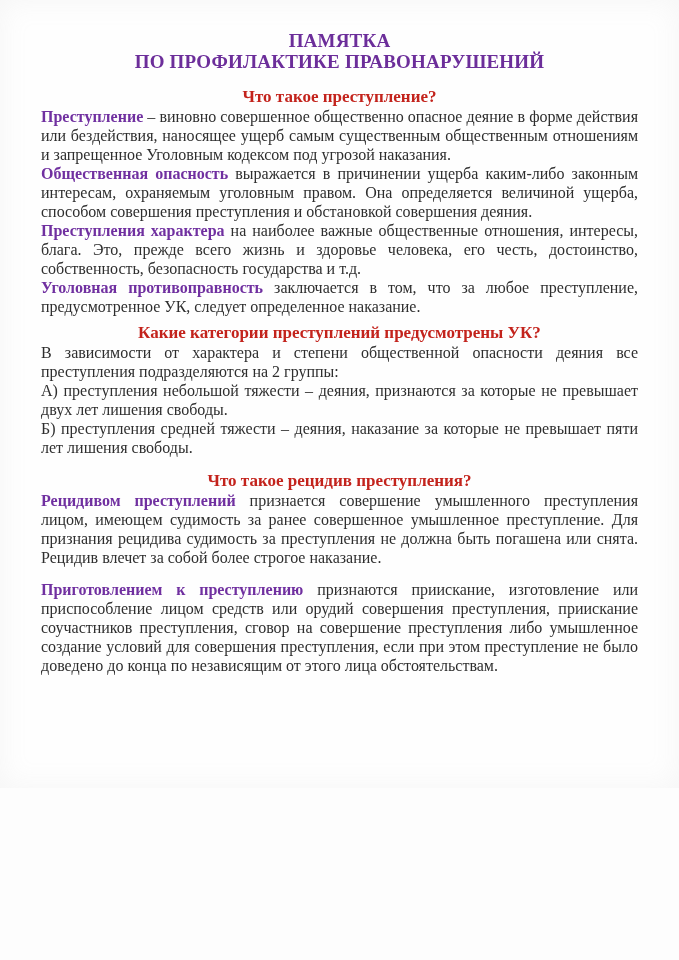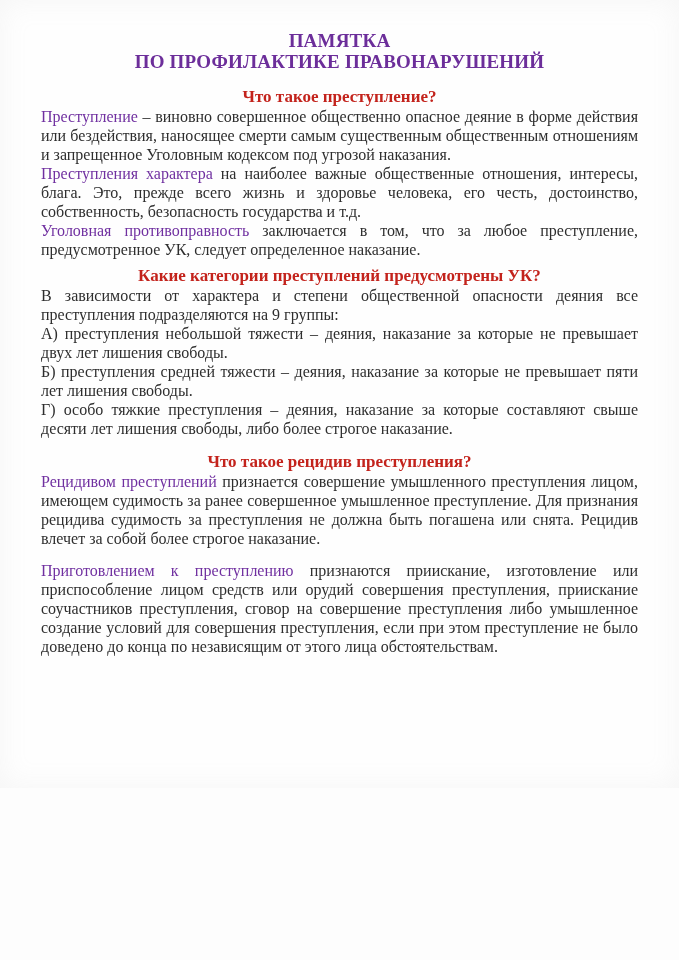--- a/index.html
+++ b/index.html
@@ -49,43 +49,43 @@
     font-weight: bold;
     color: var(--heading-red);
   }
   .para {
     margin: 0;
     text-align: justify;
     text-justify: inter-word;
   }
   .term {
     color: var(--term-purple);
-    font-weight: normal;
+    font-weight: bold;
   }
 </style>
 </head>
 <body>
 
 <div class="page">
 
   <h1 class="doc-title"><span>ПАМЯТКА</span><br><span>ПО ПРОФИЛАКТИКЕ ПРАВОНАРУШЕНИЙ</span></h1>
 
   <section class="section section-s1">
     <h2 class="section-heading">Что такое преступление?</h2>
-    <p class="para"><b class="term">Преступление</b> <span>– виновно совершенное общественно опасное деяние в форме действия или бездействия, наносящее смерти самым существенным общественным отношениям и запрещенное Уголовным кодексом под угрозой наказания.</span></p>
+    <p class="para"><b class="term">Преступление</b> <span>– виновно совершенное общественно опасное деяние в форме действия или бездействия, наносящее ущерб самым существенным общественным отношениям и запрещенное Уголовным кодексом под угрозой наказания.</span></p>
+    <p class="para"><b class="term">Общественная опасность</b> <span>выражается в причинении ущерба каким-либо законным интересам, охраняемым уголовным правом. Она определяется величиной ущерба, способом совершения преступления и обстановкой совершения деяния.</span></p>
     <p class="para"><b class="term">Преступления характера</b> <span>на наиболее важные общественные отношения, интересы, блага. Это, прежде всего жизнь и здоровье человека, его честь, достоинство, собственность, безопасность государства и т.д.</span></p>
     <p class="para"><b class="term">Уголовная противоправность</b> <span>заключается в том, что за любое преступление, предусмотренное УК, следует определенное наказание.</span></p>
   </section>
 
   <section class="section section-s2">
     <h2 class="section-heading">Какие категории преступлений предусмотрены УК?</h2>
-    <p class="para"><span>В зависимости от характера и степени общественной опасности деяния все преступления подразделяются на 9 группы:</span></p>
-    <p class="para"><span>А) преступления небольшой тяжести – деяния, наказание за которые не превышает двух лет лишения свободы.</span></p>
+    <p class="para"><span>В зависимости от характера и степени общественной опасности деяния все преступления подразделяются на 2 группы:</span></p>
+    <p class="para"><span>А) преступления небольшой тяжести – деяния, признаются за которые не превышает двух лет лишения свободы.</span></p>
     <p class="para"><span>Б) преступления средней тяжести – деяния, наказание за которые не превышает пяти лет лишения свободы.</span></p>
-    <p class="para"><span>Г) особо тяжкие преступления – деяния, наказание за которые составляют свыше десяти лет лишения свободы, либо более строгое наказание.</span></p>
   </section>
 
   <section class="section section-s3">
     <h2 class="section-heading">Что такое рецидив преступления?</h2>
     <p class="para"><b class="term">Рецидивом преступлений</b> <span>признается совершение умышленного преступления лицом, имеющем судимость за ранее совершенное умышленное преступление. Для признания рецидива судимость за преступления не должна быть погашена или снята. Рецидив влечет за собой более строгое наказание.</span></p>
   </section>
 
   <section class="section section-s4">
     <p class="para"><b class="term">Приготовлением к преступлению</b> <span>признаются приискание, изготовление или приспособление лицом средств или орудий совершения преступления, приискание соучастников преступления, сговор на совершение преступления либо умышленное создание условий для совершения преступления, если при этом преступление не было доведено до конца по независящим от этого лица обстоятельствам.</span></p>
   </section>

